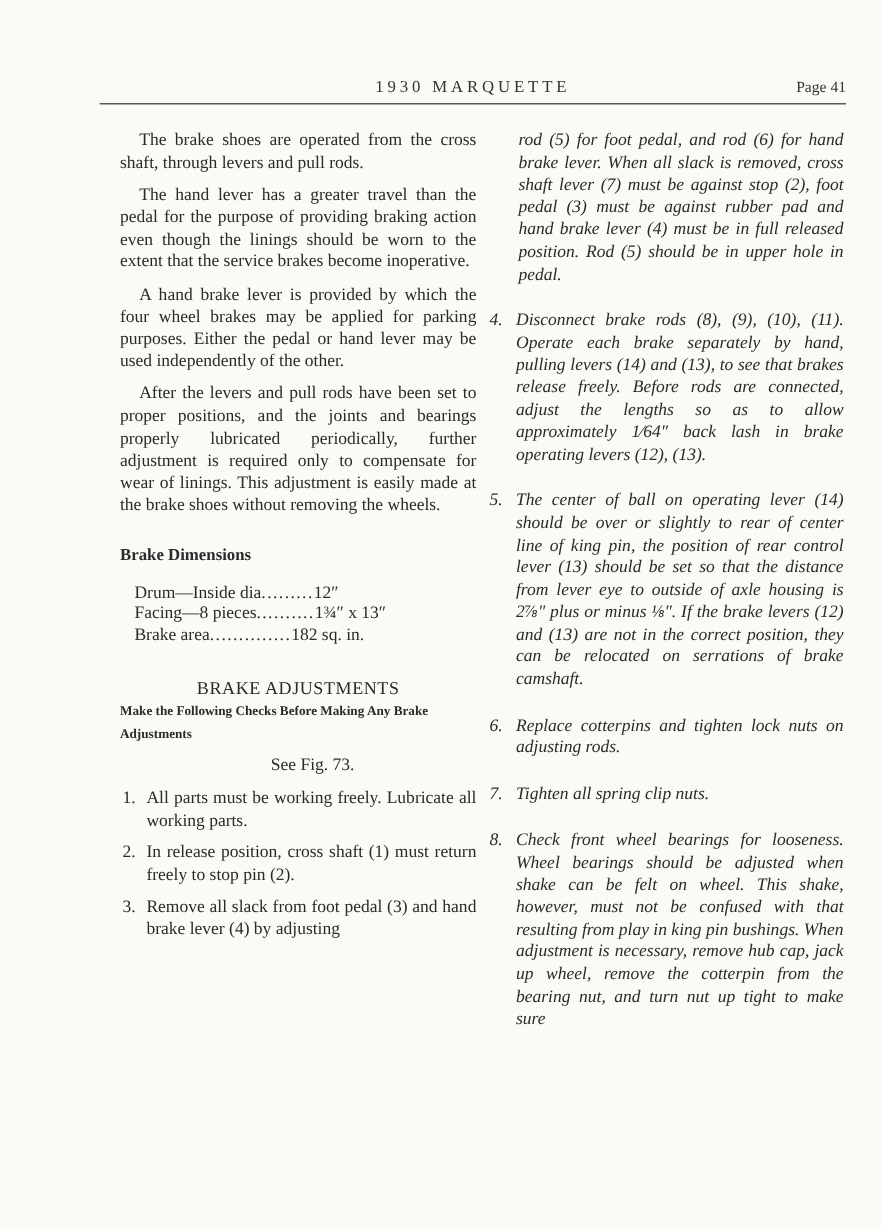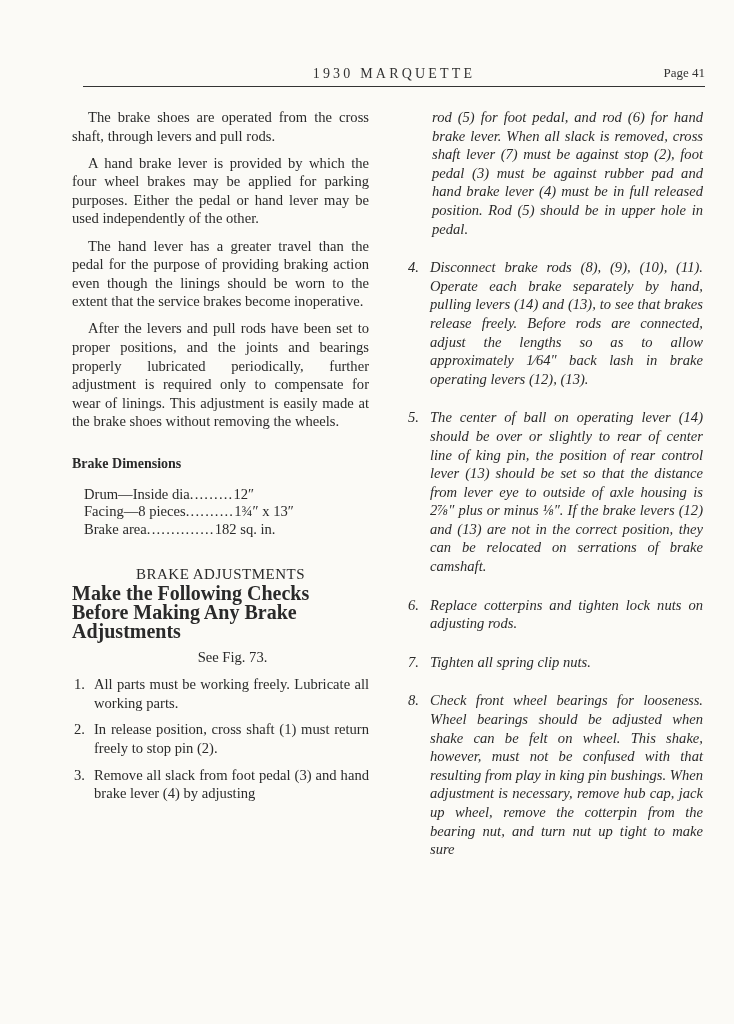--- a/index.html
+++ b/index.html
@@ -17,52 +17,52 @@
   .header-title {
     position: absolute; left: 0; right: 0; top: 2px; text-align: center;
     font-size: 14px; letter-spacing: 3.2px; color: #333;
   }
   .header-page {
     position: absolute; right: 0; top: 1px; font-size: 13px; color: #333;
   }
   .col {
     position: absolute; top: 108px; font-size: 14.6px; line-height: 18.6px;
   }
-  .col-left { left: 72px; width: 297px; }
+  .col-left { left: 100px; width: 297px; }
   .col-right { left: 408px; width: 295px; font-style: italic; }
   p.para { margin: 0 0 8.5px 0; text-indent: 16px; text-align: justify; }
   .sec-heading { font-weight: bold; font-size: 14px; margin: 24px 0 9px 0; }
   .dims { margin: 12px; }
   .dim-row { display: flex; white-space: nowrap; line-height: 17.5px; }
   .dim-label {}
   .dim-dots { letter-spacing: 1.2px; }
   .dim-value {}
   .caps-heading { text-align: center; font-size: 15px; letter-spacing: 0.5px; margin: 27px 0 0 0; }
-  .sub-heading { font-weight: bold; font-size: 20px; line-height: 19px; margin: 0 0 7px 0; }
+  .sub-heading { font-weight: bold; font-size: 11px; line-height: 19px; margin: 0 0 7px 0; }
   .see-fig { margin: 0 0 9px 24px; text-align: center; }
   .list { margin: 0; padding: 0; list-style: none; }
   .list-item { display: flex; margin-bottom: 8px; }
   .list-item .num { width: 20px; flex: none; margin-left: 2px; }
   .list-item .txt { flex: 1; text-align: justify; text-indent: 0; }
   .col-right .list-item .num { margin-left: 0; width: 22px; }
   .col-right .cont { margin: 0 0 20px 24px; text-align: justify; }
   .gap-lg { margin-bottom: 20px; }
 </style>
 </head>
 <body>
 
 <div class="page-header">
   <div class="header-title">1930 MARQUETTE</div>
   <div class="header-page">Page 41</div>
 </div>
 
 <div class="col col-left">
   <p class="para">The brake shoes are operated from the cross shaft, through levers and pull rods.</p>
+  <p class="para">The hand lever has a greater travel than the pedal for the purpose of providing braking action even though the linings should be worn to the extent that the service brakes become inoperative.</p>
   <p class="para">A hand brake lever is provided by which the four wheel brakes may be applied for parking purposes. Either the pedal or hand lever may be used independently of the other.</p>
-  <p class="para">The hand lever has a greater travel than the pedal for the purpose of providing braking action even though the linings should be worn to the extent that the service brakes become inoperative.</p>
   <p class="para">After the levers and pull rods have been set to proper positions, and the joints and bearings properly lubricated periodically, further adjustment is required only to compensate for wear of linings. This adjustment is easily made at the brake shoes without removing the wheels.</p>
 
   <div class="sec-heading">Brake Dimensions</div>
   <div class="dims">
     <div class="dim-row">
       <span class="dim-label">Drum—Inside dia</span>
       <span class="dim-dots">.........</span>
       <span class="dim-value">12″</span>
     </div>
     <div class="dim-row">

